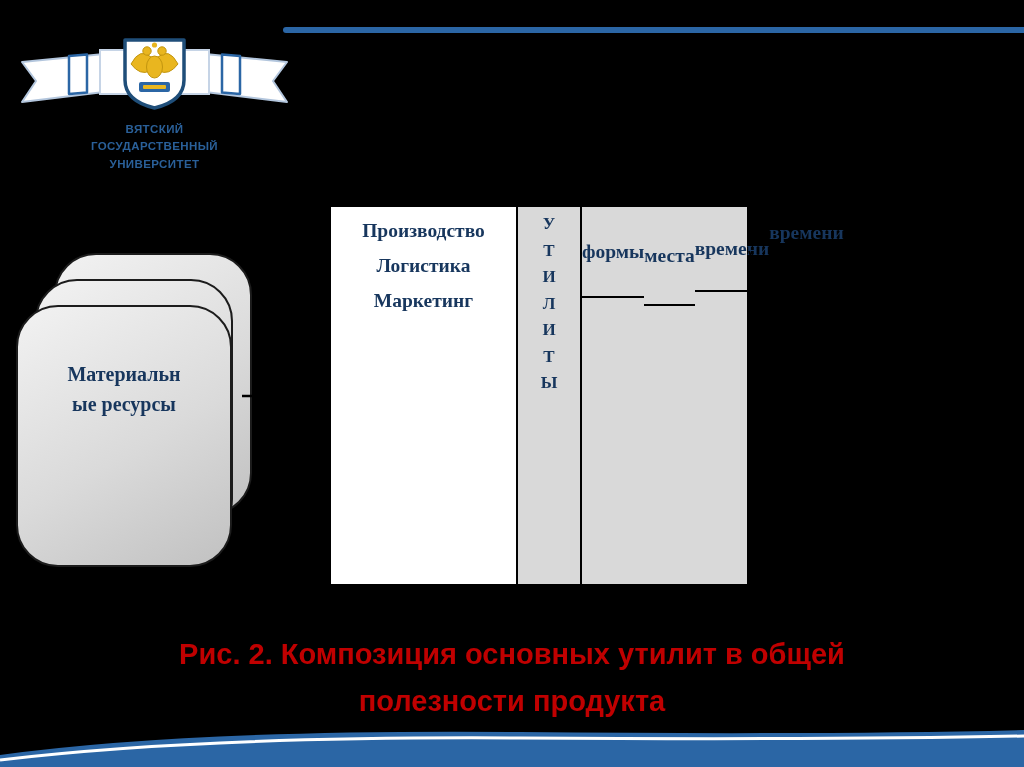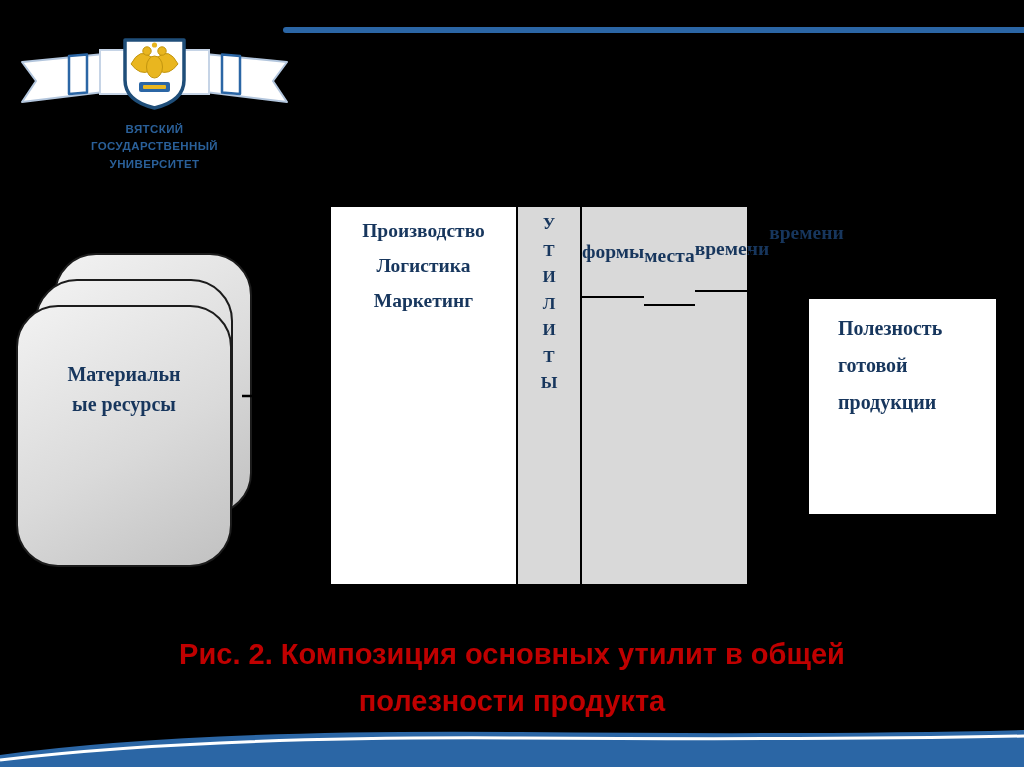--- a/index.html
+++ b/index.html
@@ -120,25 +120,20 @@
     </div>
     <div class="util-box u3">
       <span>времени</span>
     </div>
     <div class="util-box u4">
       <span>времени</span>
     </div>
     <div class="util-filler"></div>
   </div>
 
-  <div class="result-box">
-    <div class="result-label">Полезность
-готовой
-продукции</div>
-  </div>
 
   <svg class="overlay" viewBox="0 0 1024 767" aria-hidden="true">
     <line x1="242" y1="396" x2="318" y2="396" stroke="#000" stroke-width="2.5"></line>
     <polygon points="316,389 330,396 316,403" fill="#000"></polygon>
     <line x1="749" y1="251" x2="807" y2="406" stroke="#000" stroke-width="2"></line>
     <line x1="749" y1="331" x2="807" y2="406" stroke="#000" stroke-width="2"></line>
     <line x1="749" y1="424" x2="807" y2="406" stroke="#000" stroke-width="2"></line>
     <line x1="749" y1="515" x2="807" y2="406" stroke="#000" stroke-width="2"></line>
   </svg>
 

